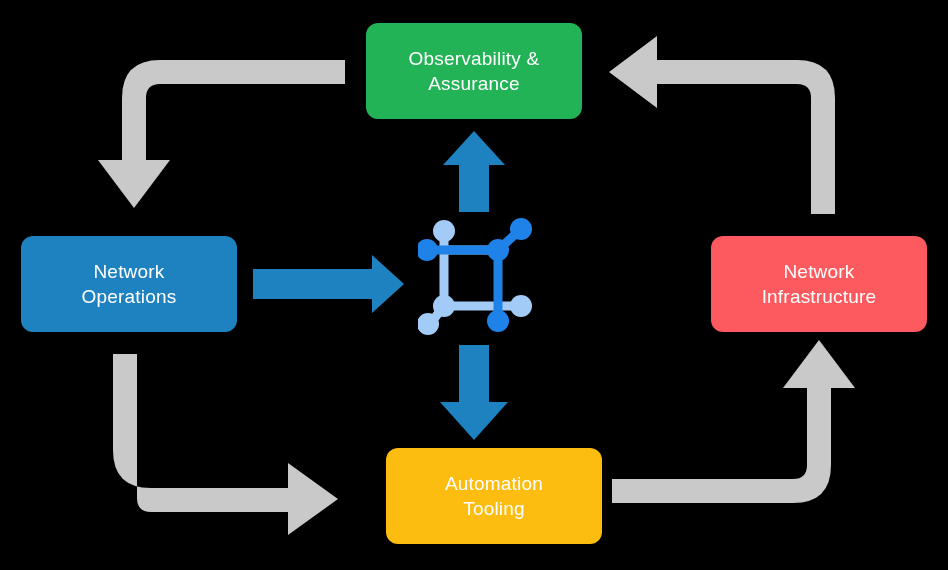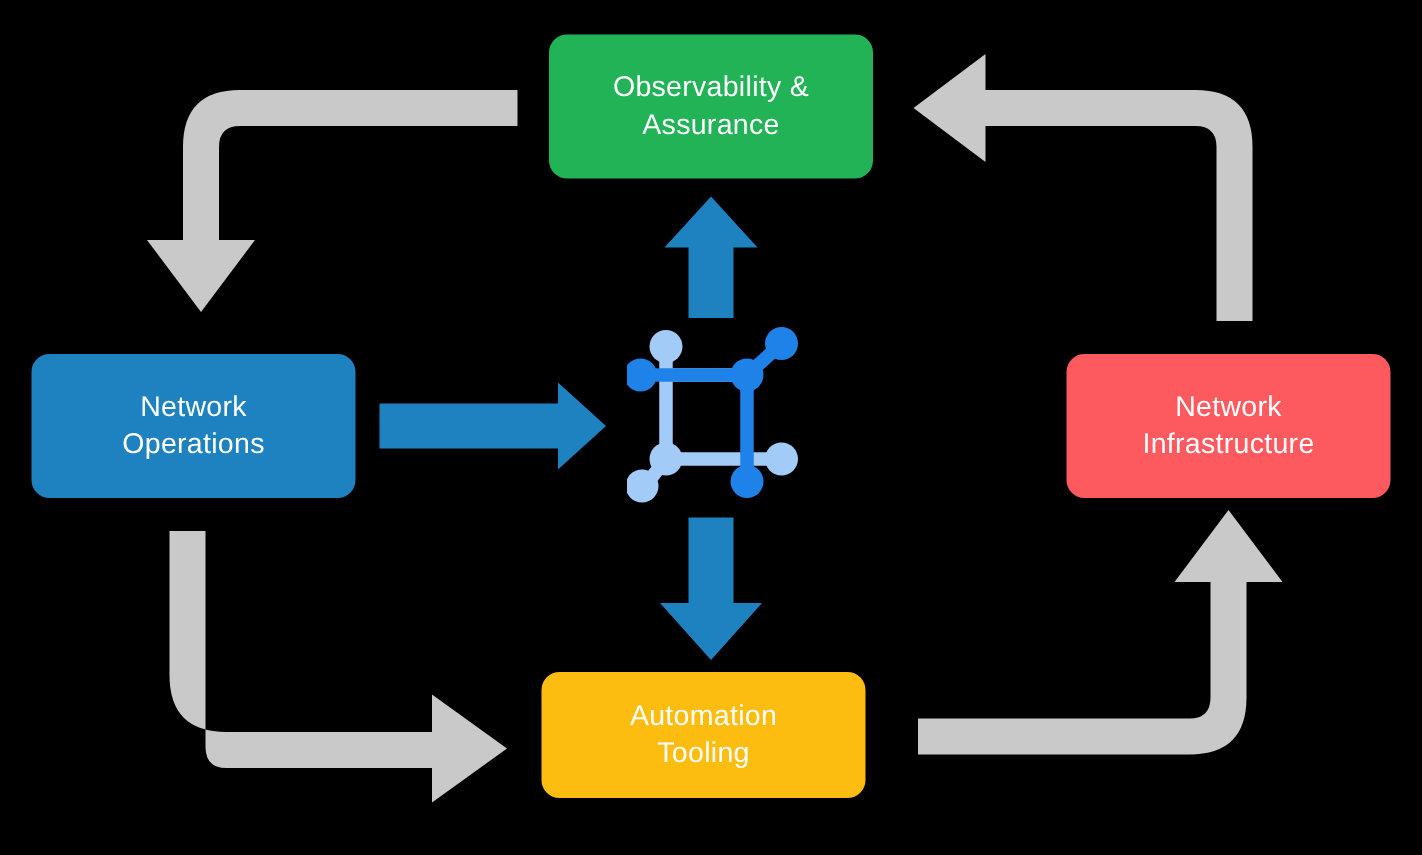--- a/index.html
+++ b/index.html
@@ -41,21 +41,21 @@
   #box-observability {
     left: 366px; top: 23px; width: 216px; height: 96px;
   }
   #box-network-operations {
     left: 21px; top: 236px; width: 216px; height: 96px;
   }
   #box-network-infrastructure {
     left: 711px; top: 236px; width: 216px; height: 96px;
   }
   #box-automation-tooling {
-    left: 361px; top: 448px; width: 216px; height: 84px;
+    left: 386px; top: 448px; width: 216px; height: 96px;
   }
   .flow-svg {
     position: absolute;
     left: 0; top: 0;
     width: 948px;
     height: 570px;
     pointer-events: none;
   }
   .center-icon {
     position: absolute;

